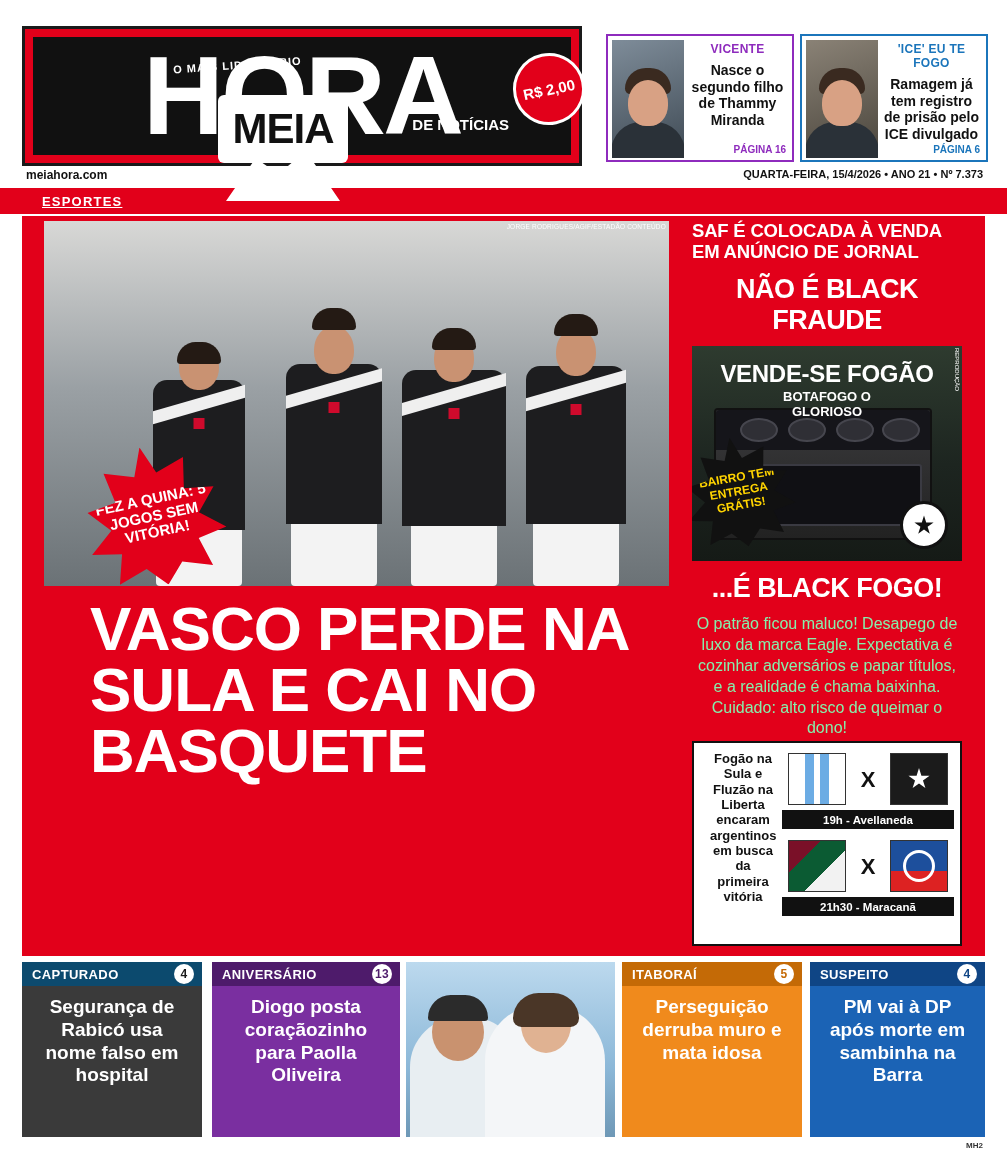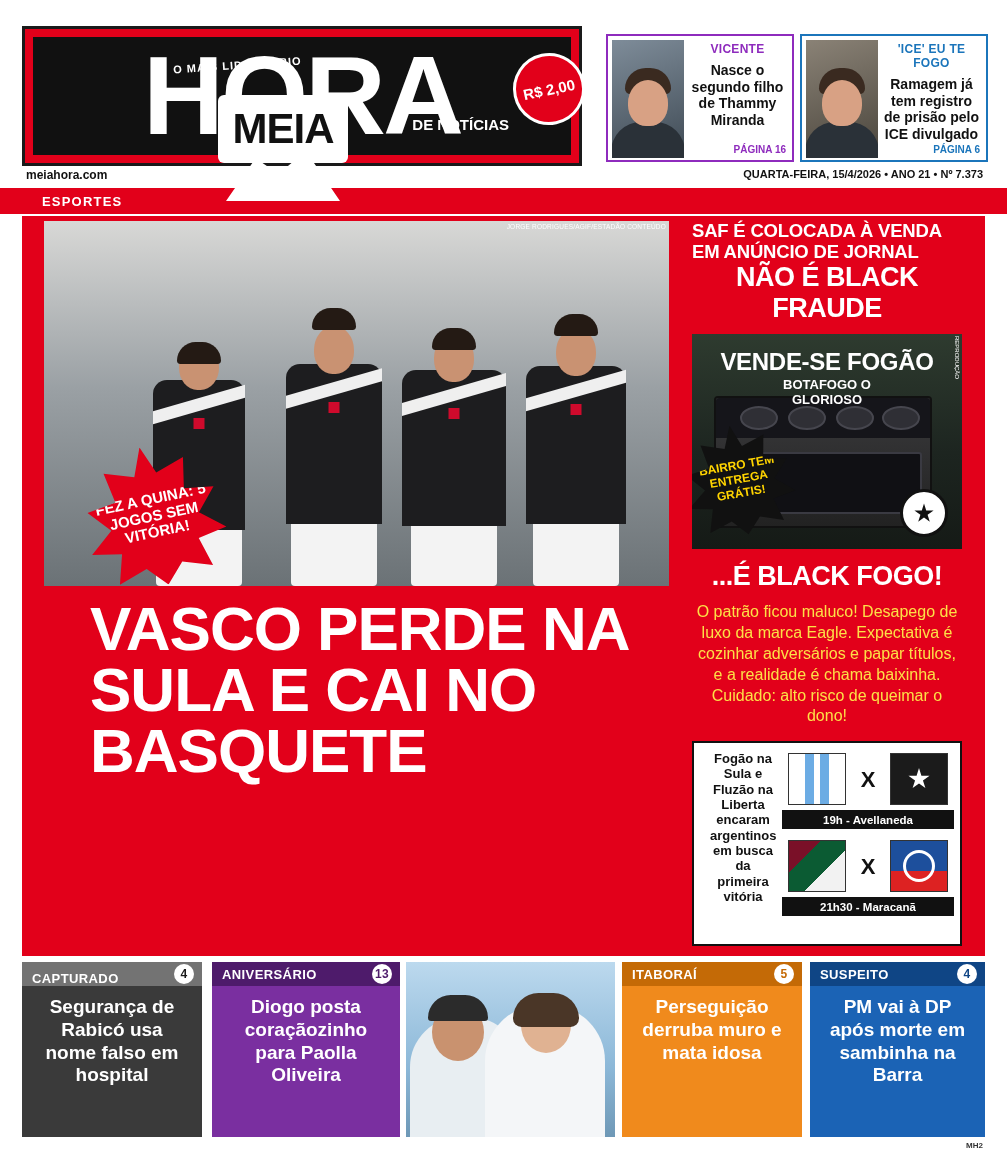--- a/index.html
+++ b/index.html
@@ -95,21 +95,21 @@
   .teaser-page{
     position:absolute;right:6px;bottom:5px;font-size:10px;font-weight:bold;color:#8e2bbd;
   }
   .teaser.t2 .teaser-page{color:#1b75bb;}
 
   
   .section-bar{
     position:absolute;left:0;top:188px;width:1007px;height:26px;background:#e2001a;
   }
   .section-bar span{
-    position:absolute;left:42px;top:6px;color:#fff;font-size:13px;font-weight:bold;letter-spacing:1.2px;
+    position:absolute;left:42px;top:6px;color:#fff;font-size:13px;font-weight:bold;letter-spacing:1.2px;text-decoration:underline;
   }
 
   
   .main-red{
     position:absolute;left:22px;top:216px;width:963px;height:740px;background:#e2001a;
   }
 
   
   .main-photo{
     position:absolute;left:22px;top:5px;width:625px;height:365px;
@@ -146,21 +146,21 @@
     position:absolute;left:30px;top:632px;width:632px;
     color:#fff;font-size:19.5px;line-height:1.32;
   }
 
   
   .right-col{position:absolute;left:670px;top:5px;width:270px;height:730px;}
   .r-kicker{
     color:#fff;font-size:18.5px;font-weight:bold;line-height:1.12;letter-spacing:-.2px;
   }
   .r-head{
-    color:#fff;font-size:27px;font-weight:bold;letter-spacing:-.5px;text-align:center;
+    margin-top:12px;color:#fff;font-size:27px;font-weight:bold;letter-spacing:-.5px;text-align:center;
   }
   .stove-photo{
     position:relative;margin-top:10px;width:270px;height:215px;
     background:linear-gradient(180deg,#2e3b2f 0%,#1d2520 55%,#151a16 100%);
     overflow:hidden;
   }
   .stove-credit{position:absolute;right:2px;top:2px;font-size:6px;color:#fff;writing-mode:vertical-rl;}
   .vende-se{
     position:absolute;left:50%;top:14px;transform:translateX(-50%);
     color:#fff;font-size:24px;font-weight:bold;letter-spacing:-.3px;white-space:nowrap;
@@ -183,21 +183,21 @@
   }
   .bot-star{width:20px;height:20px;background:#111;
      clip-path:polygon(50% 0%,61% 35%,98% 35%,68% 57%,79% 91%,50% 70%,21% 91%,32% 57%,2% 35%,39% 35%);}
   .bairro-star{
     position:absolute;left:-8px;bottom:14px;width:110px;height:110px;background:#111;
     clip-path:polygon(50% 0%,58% 20%,79% 13%,75% 35%,96% 38%,82% 54%,99% 68%,78% 72%,84% 93%,63% 86%,50% 100%,37% 86%,16% 93%,22% 72%,1% 68%,18% 54%,4% 38%,25% 35%,21% 13%,42% 20%);
     display:flex;align-items:center;justify-content:center;text-align:center;
     color:#ffd400;font-size:12px;font-weight:bold;line-height:1.15;transform:rotate(-10deg);z-index:5;
   }
   .r-head2{margin-top:12px;color:#fff;font-size:27px;font-weight:bold;text-align:center;letter-spacing:-.5px;}
-  .r-body{margin-top:10px;color:#fde047;font-size:16px;line-height:1.3;text-align:center;}
+  .r-body{margin-top:10px;color:#86efac;font-size:16px;line-height:1.3;text-align:center;}
 
   
   .jogos{
     position:absolute;left:670px;top:525px;width:270px;height:205px;background:#fff;
     border:2px solid #111;box-sizing:border-box;
   }
   .jogos-title{
     height:24px;background:#ffcc00;border-bottom:2px solid #111;
     display:flex;align-items:center;justify-content:center;
     font-size:14px;font-weight:bold;color:#111;letter-spacing:.3px;
@@ -238,21 +238,21 @@
   .bnum{
     position:absolute;right:8px;top:50%;transform:translateY(-50%);
     width:20px;height:20px;border-radius:50%;background:#fff;
     display:flex;align-items:center;justify-content:center;
     font-size:12px;font-weight:bold;
   }
   .btext{
     padding:10px 16px;text-align:center;color:#fff;font-size:19px;font-weight:bold;line-height:1.2;
   }
   .c-captured{left:0;width:180px;background:#3a3a3a;}
-  .c-captured .bhead{background:#737373;align-items:flex-end;}
+  .c-captured .bhead{background:#0c4a6e;}
   .c-captured .bnum{color:#1a1a1a;}
   .c-anniv{left:190px;width:188px;background:#7a2fa0;}
   .c-anniv .bhead{background:#4e1b6b;}
   .c-anniv .bnum{color:#4e1b6b;}
   .b-photo{
     position:absolute;left:384px;top:0;width:209px;height:175px;
     background:linear-gradient(180deg,#bcd9ee 0%,#8cb8d8 60%,#6e98b6 100%);
     overflow:hidden;
   }
   .c-itaborai{left:600px;width:180px;background:#f08a1c;}

